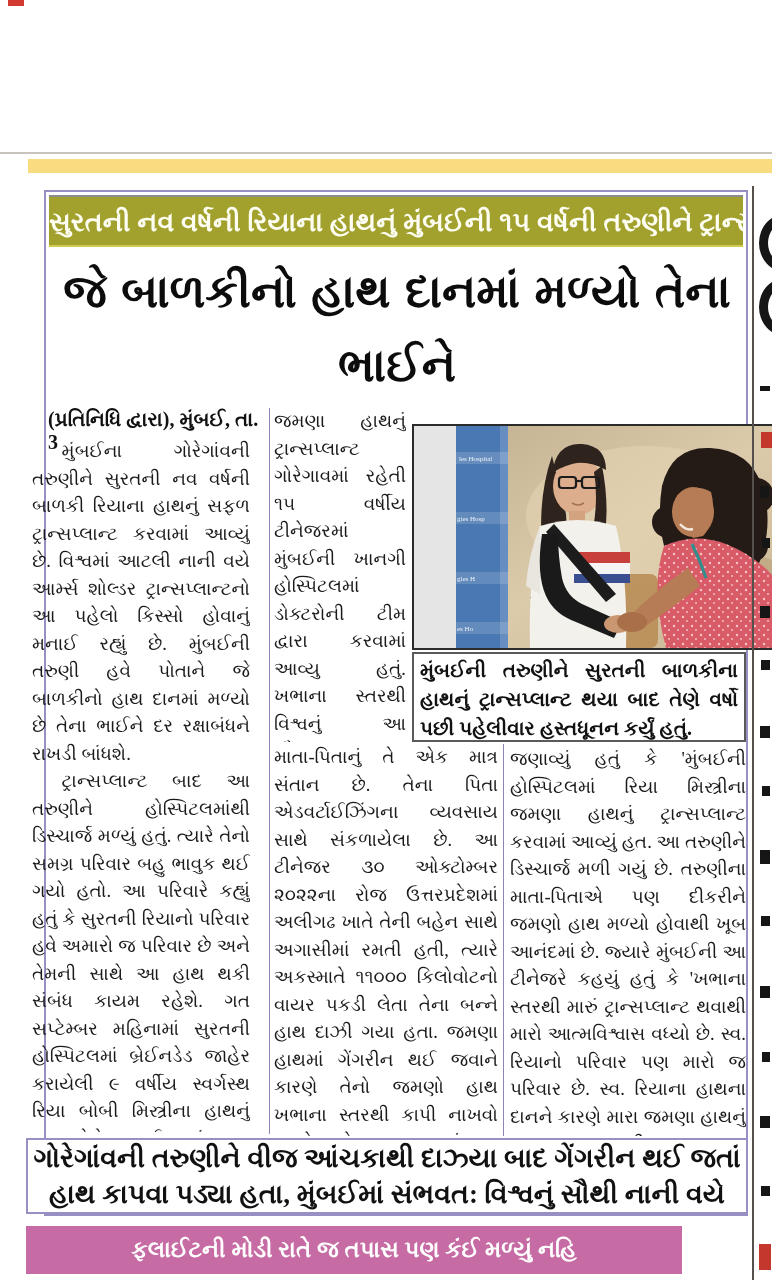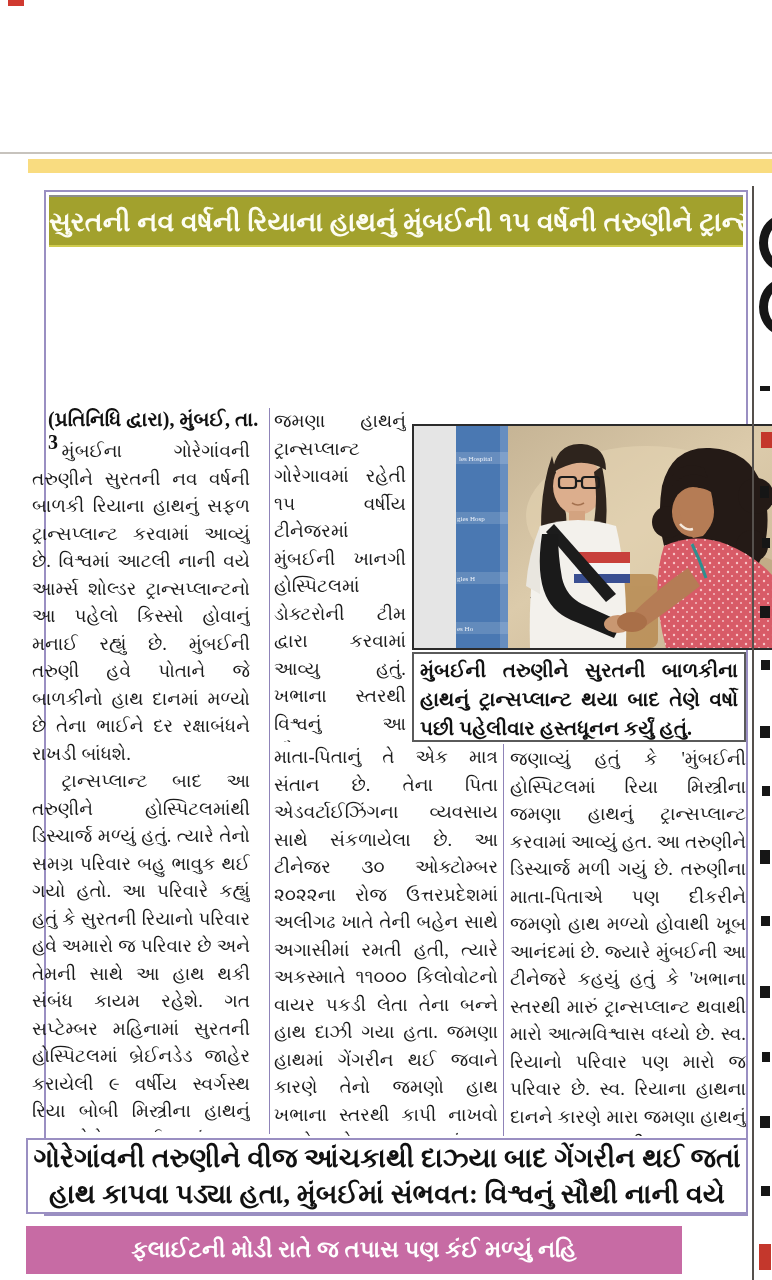--- a/index.html
+++ b/index.html
@@ -51,20 +51,24 @@
 
   <div class="abs corner-mark"></div>
 
   <div class="abs head-rule"></div>
   <div class="abs yellow-strip"></div>
 
   <div class="abs article-box"></div>
 
   <div class="abs kicker">સુરતની નવ વર્ષની રિયાના હાથનું મુંબઈની ૧૫ વર્ષની તરુણીને ટ્રાન્સપ્લાન્ટ</div>
 
+  <div class="abs headline">
+    <div>જે બાળકીનો હાથ દાનમાં મળ્યો તેના ભાઈને</div>
+    <div>હવે મુંબઈની ટિનેજર રાખડી બાંધશે</div>
+  </div>
 
   <div class="abs byline">(પ્રતિનિધિ દ્વારા), મુંબઈ, તા. 3</div>
 
   <div class="abs body-col col1">
     <p>મુંબઈના ગોરેગાંવની તરુણીને સુરતની નવ વર્ષની બાળકી રિયાના હાથનું સફળ ટ્રાન્સપ્લાન્ટ કરવામાં આવ્યું છે. વિશ્વમાં આટલી નાની વયે આર્મ્સ શોલ્ડર ટ્રાન્સપ્લાન્ટનો આ પહેલો કિસ્સો હોવાનું મનાઈ રહ્યું છે. મુંબઈની તરુણી હવે પોતાને જે બાળકીનો હાથ દાનમાં મળ્યો છે તેના ભાઈને દર રક્ષાબંધને રાખડી બાંધશે.</p>
     <p>ટ્રાન્સપ્લાન્ટ બાદ આ તરુણીને હોસ્પિટલમાંથી ડિસ્ચાર્જ મળ્યું હતું. ત્યારે તેનો સમગ્ર પરિવાર બહુ ભાવુક થઈ ગયો હતો. આ પરિવારે કહ્યું હતું કે સુરતની રિયાનો પરિવાર હવે અમારો જ પરિવાર છે અને તેમની સાથે આ હાથ થકી સંબંધ કાયમ રહેશે. ગત સપ્ટેમ્બર મહિનામાં સુરતની હોસ્પિટલમાં બ્રેઈનડેડ જાહેર કરાયેલી ૯ વર્ષીય સ્વર્ગસ્થ રિયા બોબી મિસ્ત્રીના હાથનું દાન ડોનેટ લાઈફ સંસ્થાના માધ્યમથી કરાવવામાં આવ્યું હતું. જે સમગ્ર વિશ્વમાં સૌથી નાની ઉમરની એટલે કે ૯ વર્ષની બાળકીના હાથનું દાન કરવાની સૌ પ્રથમ ઘટના હતી. મિસ્ત્રી પરિવારે પોતાની ૯ વર્ષીય દીકરીના હાથ સહિત ફેફસાં, લિવર, કિડની અને આંખુંનું દાન કરી સાત વ્યક્તિઓને નવજીવન આપ્યું હતું.</p>
 
   </div>
 
   <div class="abs vsep1"></div>

